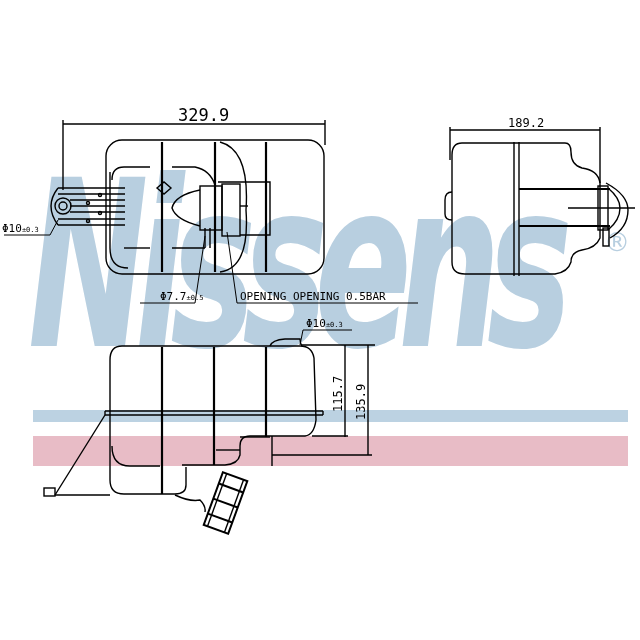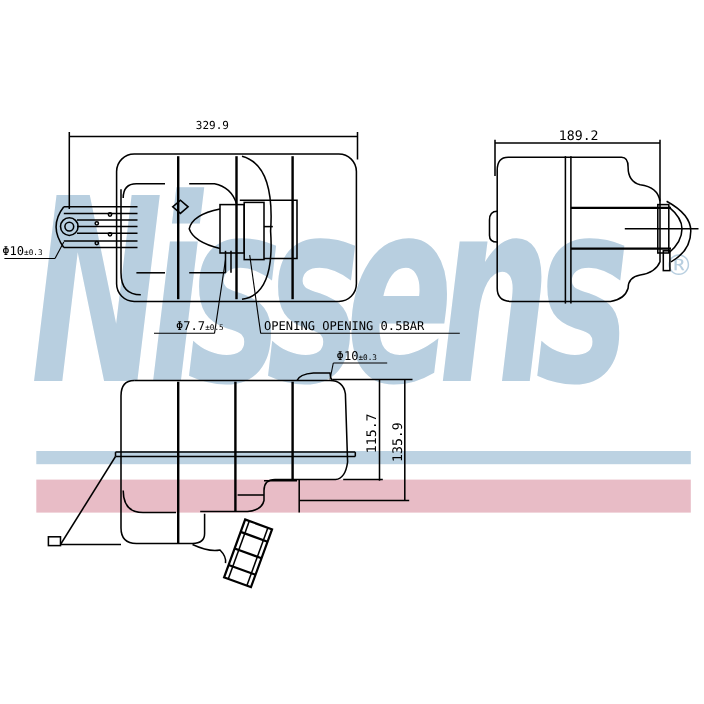--- a/index.html
+++ b/index.html
@@ -139,21 +139,21 @@
           <line x1="212" y1="488" x2="238" y2="488" stroke-width="2"></line>
           <line x1="212" y1="504" x2="238" y2="504" stroke-width="2"></line>
           <line x1="212" y1="520" x2="238" y2="520" stroke-width="2"></line>
           <line x1="216" y1="476" x2="216" y2="532"></line>
           <line x1="234" y1="476" x2="234" y2="532"></line>
         </g>
       </g>
     </g>
   </svg>
 
-  <span class="lbl" style="left:178px; top:109px; font-size:10px;">329.9</span>
+  <span class="lbl" style="left:178px; top:109px; font-size:17px;">329.9</span>
   <span class="lbl" style="left:508px; top:117px; font-size:12px;">189.2</span>
 
   <span class="lbl" style="left:2px; top:223px;"><span>Φ10</span><small>±0.3</small></span>
 
   <span class="lbl" style="left:160px; top:291px;"><span>Φ7.7</span><small>±0.5</small></span>
 
   <span class="lbl" style="left:240px; top:291px;">OPENING OPENING 0.5BAR</span>
 
   <span class="lbl" style="left:306px; top:318px;"><span>Φ10</span><small>±0.3</small></span>
 

